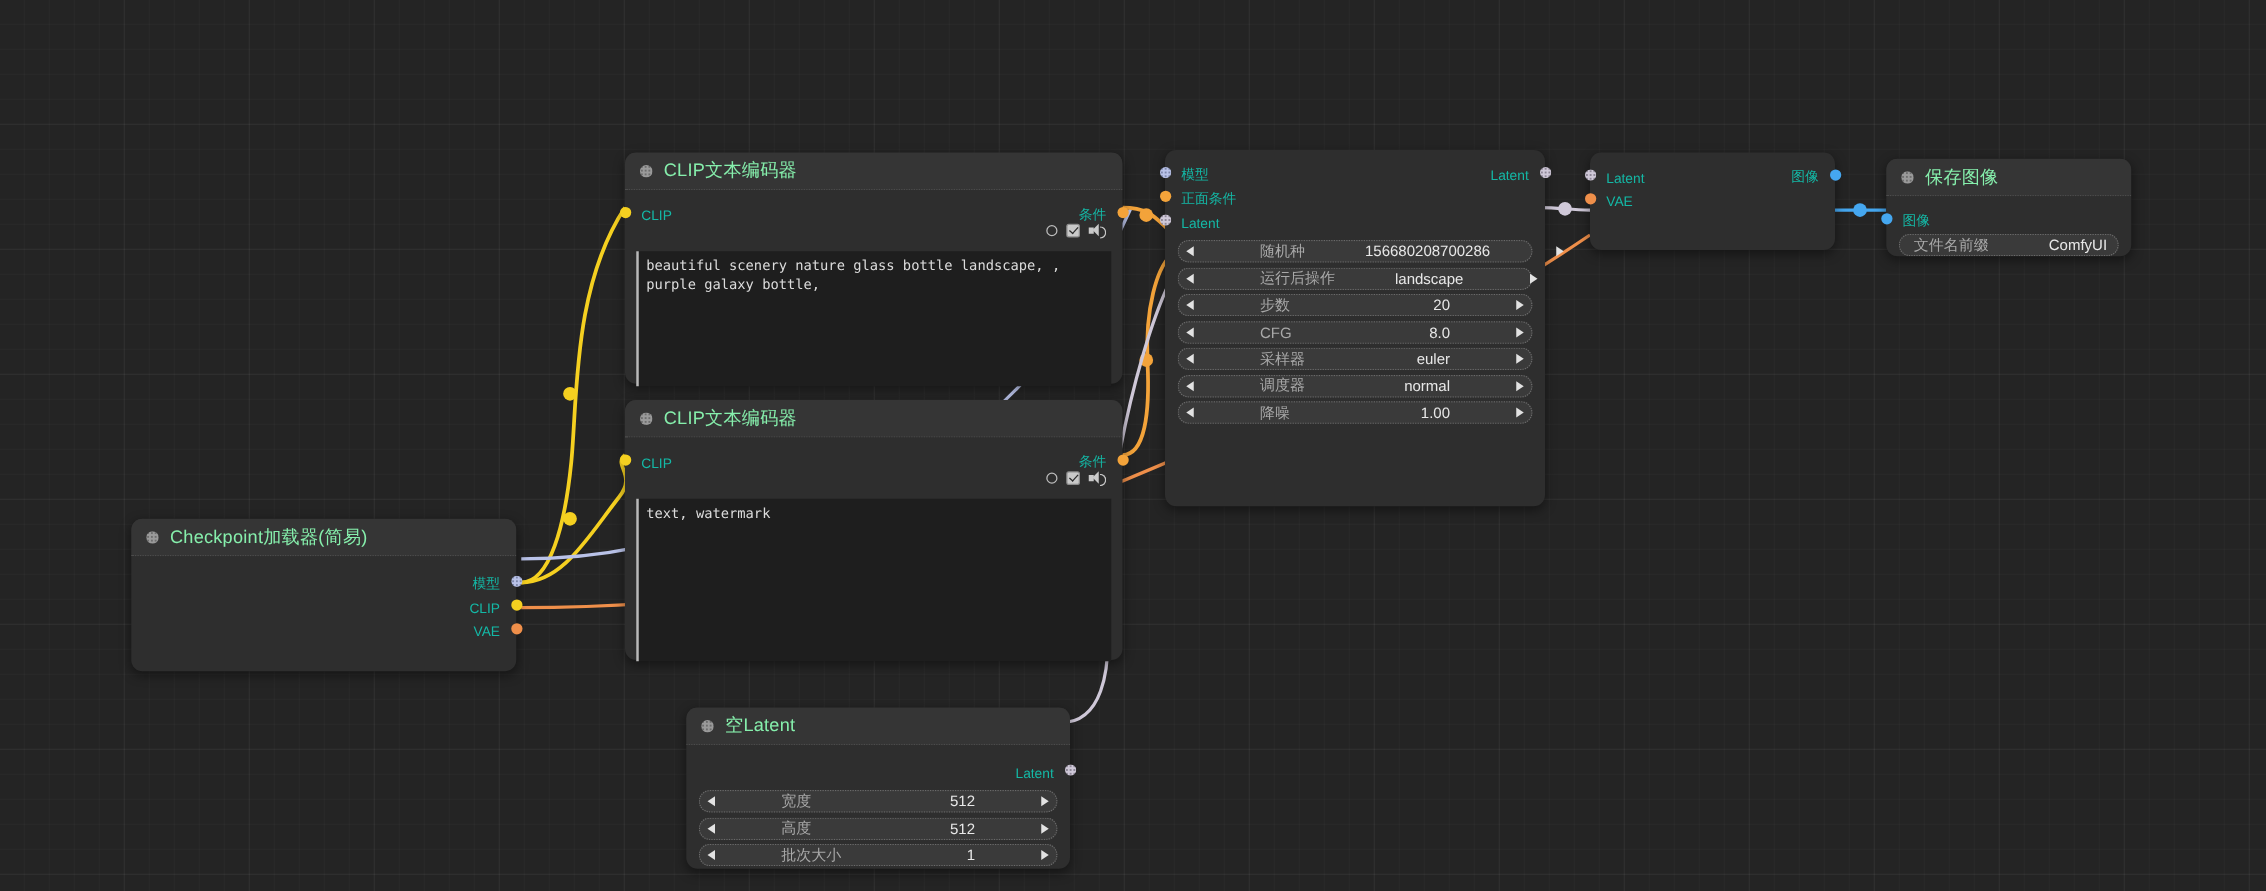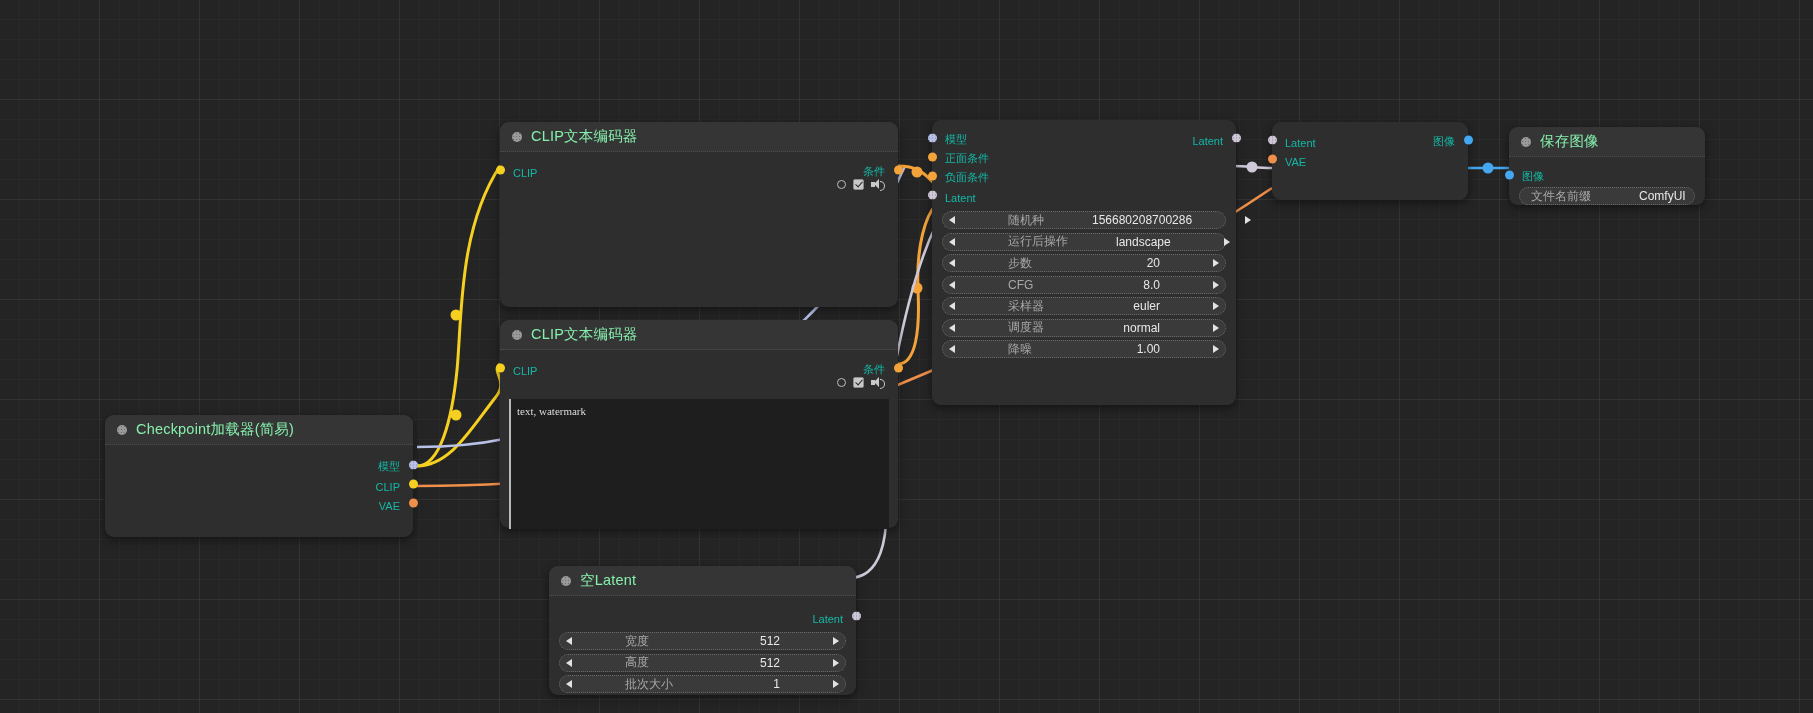--- a/index.html
+++ b/index.html
@@ -190,20 +190,21 @@
       <span style="margin-left:auto;">条件</span>
       <span class="pdot right c-cond"></span>
     </div>
     <div class="toggles" style="right:14px;top:27px;">
       <span class="tg-circle"></span>
       <span class="tg-check"></span>
       <span class="tg-spk">
           <span class="spk-wave"></span>
         </span>
     </div>
+    <div class="ta" style="height:108px;margin-top:22px;">beautiful scenery nature glass bottle landscape, , purple galaxy bottle,</div>
   </div>
 </div>
 
 <div class="node" style="left:500px;top:320px;width:398px;height:208px;">
   <div class="node-header">
     <span class="node-dot"></span>
     <span class="node-title">CLIP文本编码器</span>
   </div>
   <div class="node-body" style="padding-top:8px;">
     <div class="port-row" style="padding:0 13px;">
@@ -212,41 +213,37 @@
       <span style="margin-left:auto;">条件</span>
       <span class="pdot right c-cond"></span>
     </div>
     <div class="toggles" style="right:14px;top:27px;">
       <span class="tg-circle"></span>
       <span class="tg-check"></span>
       <span class="tg-spk">
           <span class="spk-wave"></span>
         </span>
     </div>
-    <div class="ta" style="height:130px;margin-top:22px;font-family:Liberation Serif, serif;">text, watermark</div>
+    <div class="ta" style="height:130px;margin-top:22px;">text, watermark</div>
   </div>
 </div>
 
 <div class="node" style="left:932px;top:120px;width:304px;height:285px;">
   <div class="node-body" style="padding-top:8px;">
     <div class="port-row" style="padding:0 13px;">
       <span class="pdot left c-model"></span>
       <span>模型</span>
       <span style="margin-left:auto;">Latent</span>
       <span class="pdot right c-latent"></span>
     </div>
     <div class="port-row port-in">
       <span class="pdot left c-cond"></span>
       <span>正面条件</span>
     </div>
     <div class="port-row port-in">
-      <span class="pdot left c-cond"></span>
-      <span>负面条件</span>
-    </div>
-    <div class="port-row port-in">
       <span class="pdot left c-latent"></span>
       <span>Latent</span>
     </div>
 
     <div class="widget" style="margin-top:7px;">
       <span class="arr arr-l"></span>
       <span class="wlabel">随机种</span>
       <span class="wvalue">156680208700286</span>
       <span class="arr arr-r"></span>
     </div>

